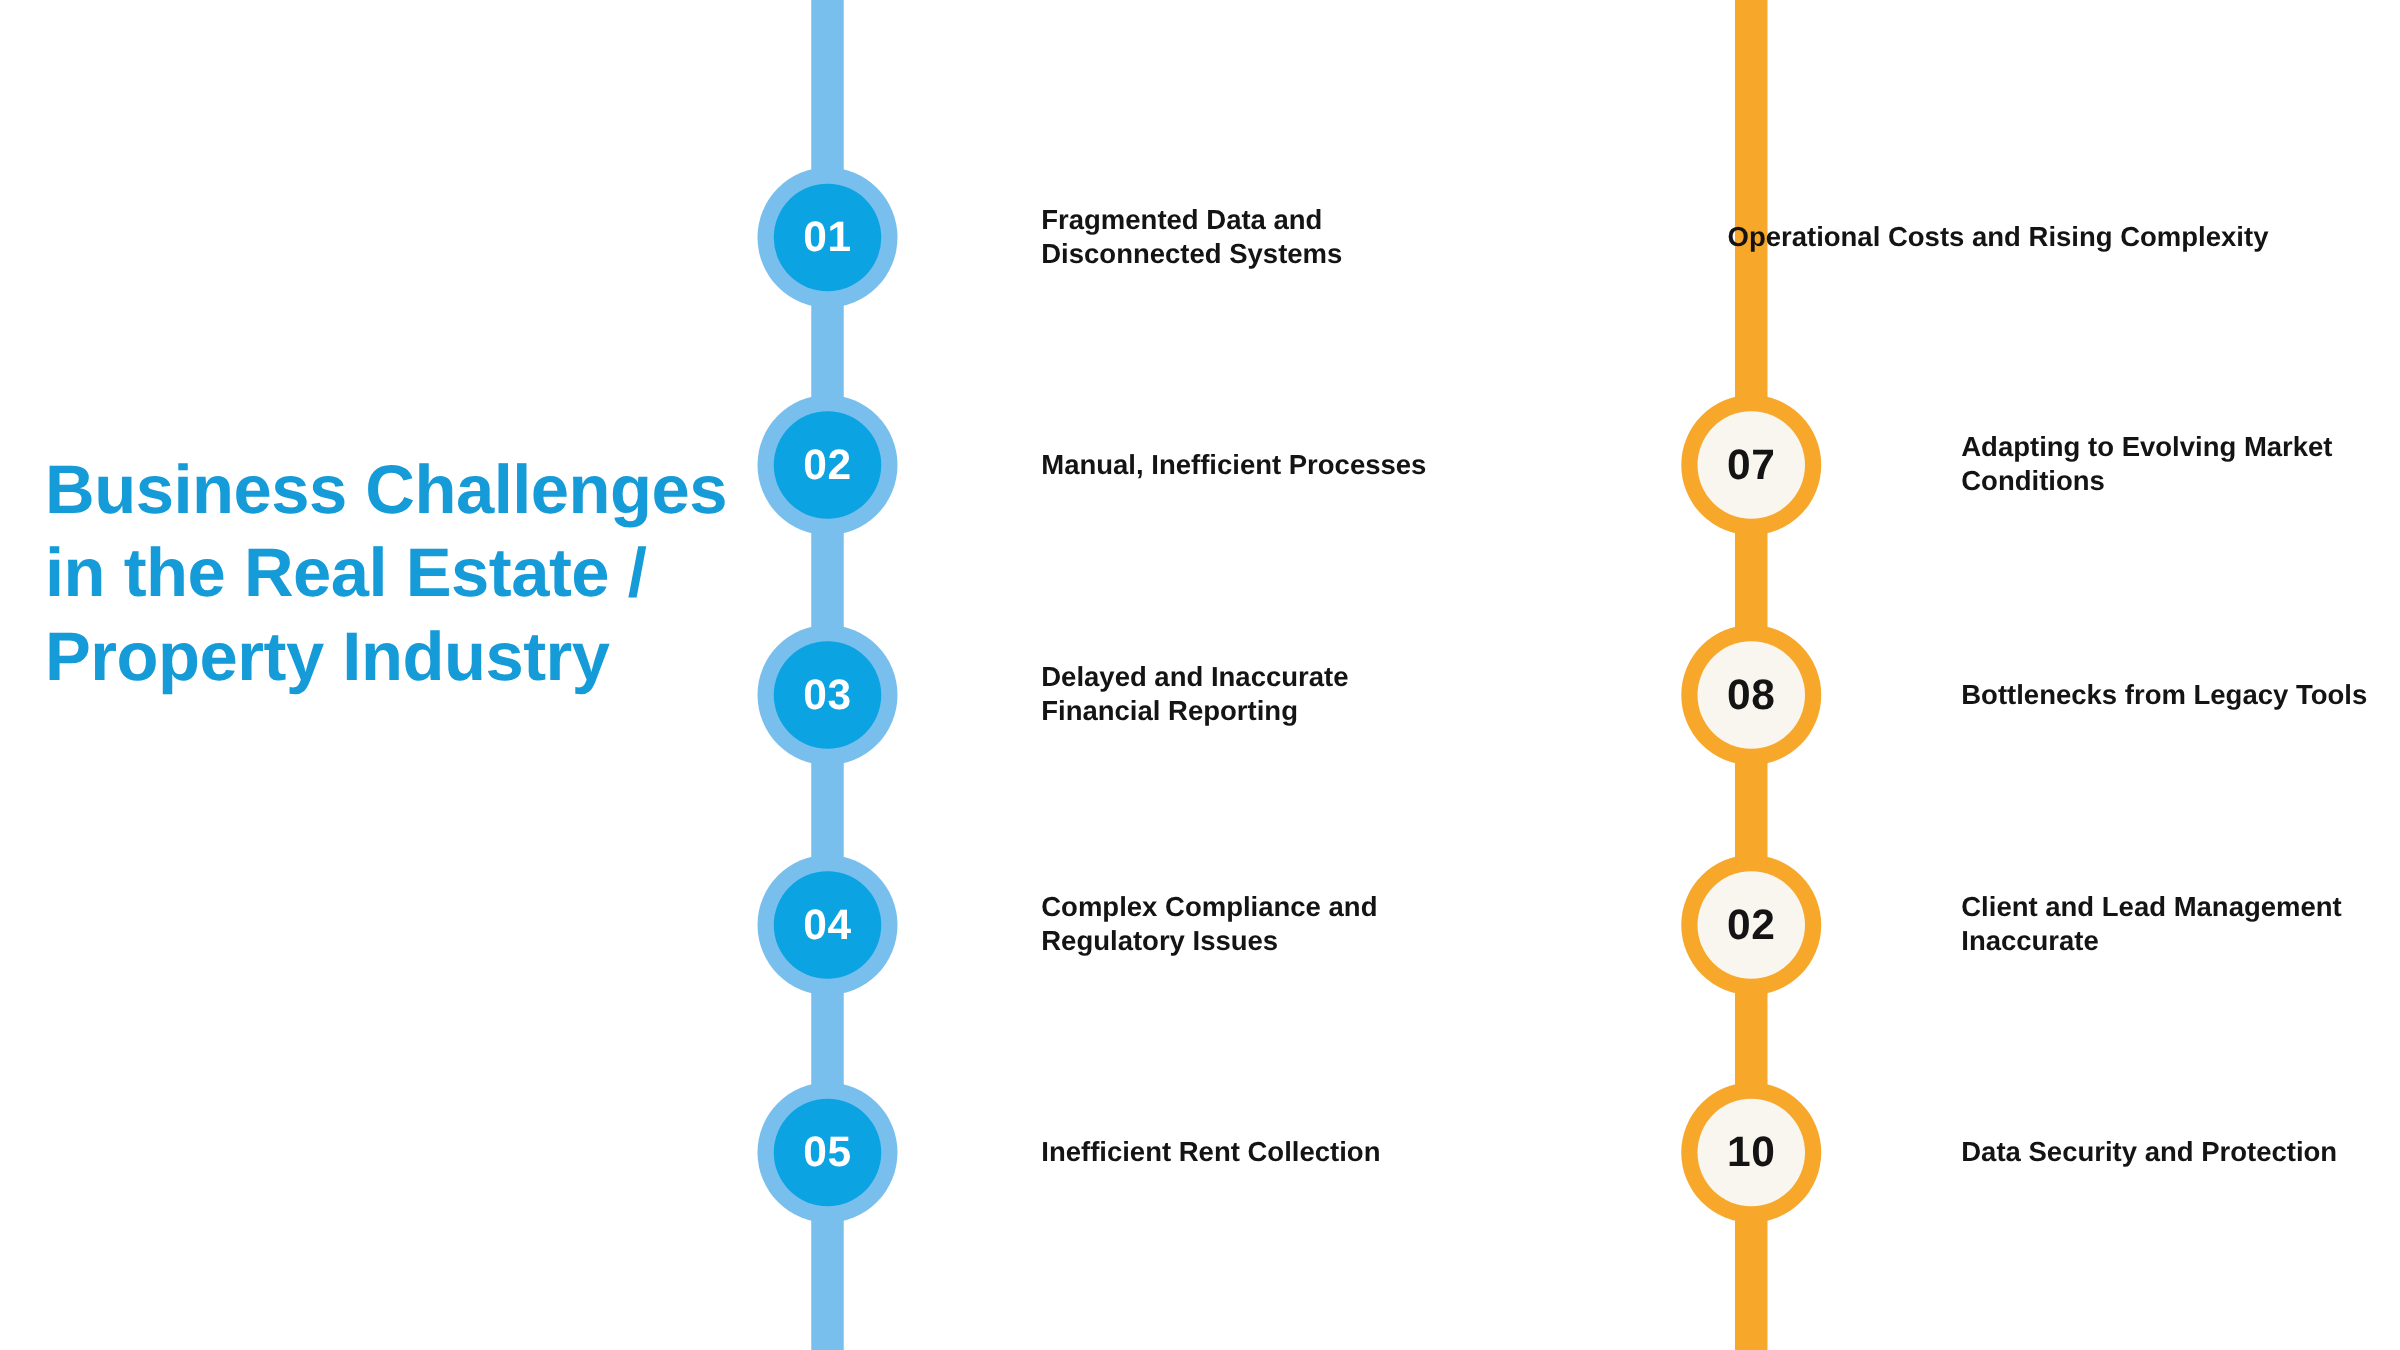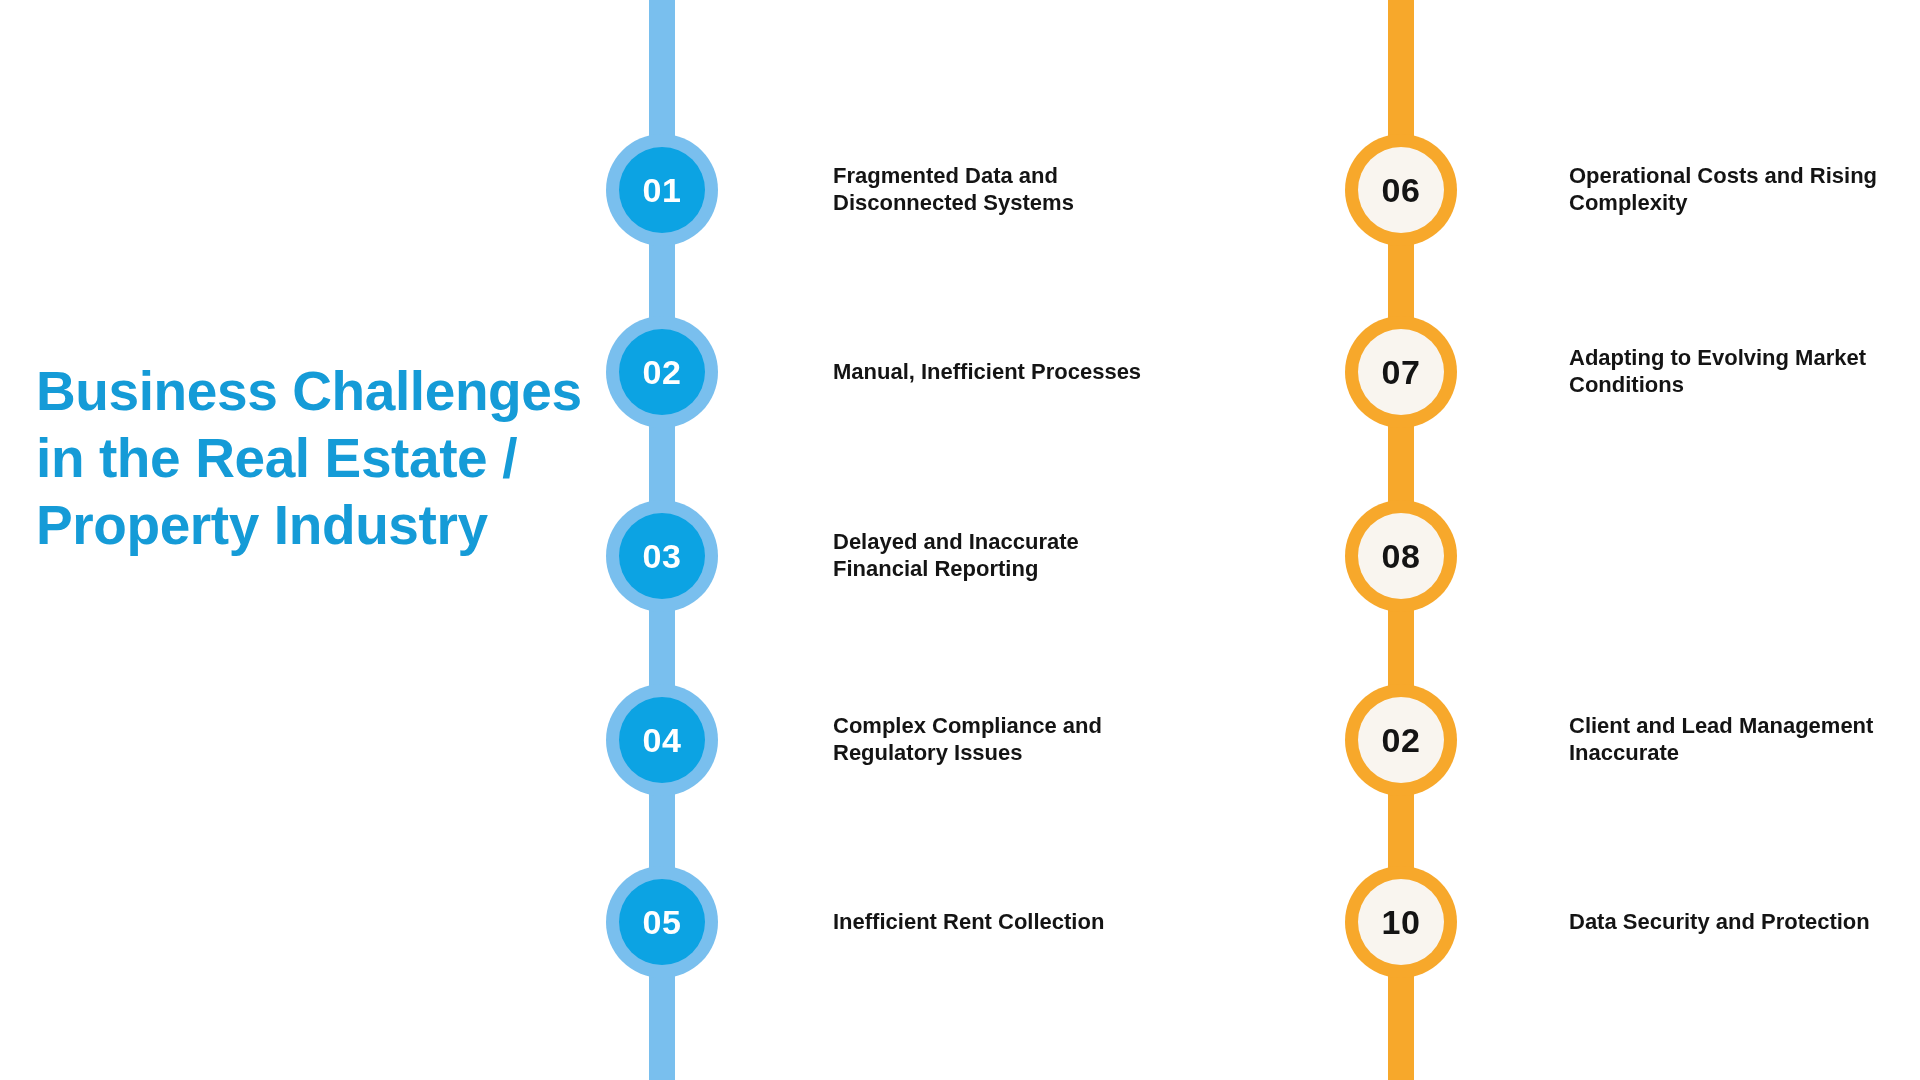--- a/index.html
+++ b/index.html
@@ -196,43 +196,39 @@
         </div>
       </div>
       <div class="row-label">Inefficient Rent Collection</div>
     </div>
   </div>
 
   <div id="column-right" class="timeline-column">
     <div class="rail"></div>
 
     <div class="row" style="top:134px">
-      <div class="node orange">
-        <div class="node-inner">
-          <span class="node-number">06</span>
-        </div>
-      </div>
       <div class="row-label">Operational Costs and Rising Complexity</div>
     </div>
 
     <div class="row" style="top:316px">
       <div class="node orange">
         <div class="node-inner">
           <span class="node-number">07</span>
         </div>
       </div>
       <div class="row-label">Adapting to Evolving Market Conditions</div>
     </div>
 
     <div class="row" style="top:500px">
       <div class="node orange">
         <div class="node-inner">
           <span class="node-number">08</span>
         </div>
       </div>
+      <div class="row-label">Bottlenecks from Legacy Tools</div>
     </div>
 
     <div class="row" style="top:684px">
       <div class="node orange">
         <div class="node-inner">
           <span class="node-number">02</span>
         </div>
       </div>
       <div class="row-label">Client and Lead Management Inaccurate</div>
     </div>

